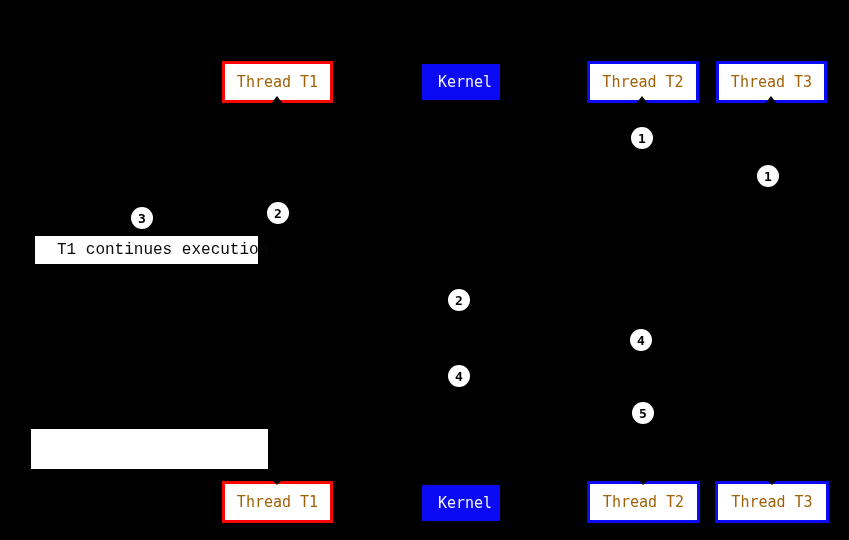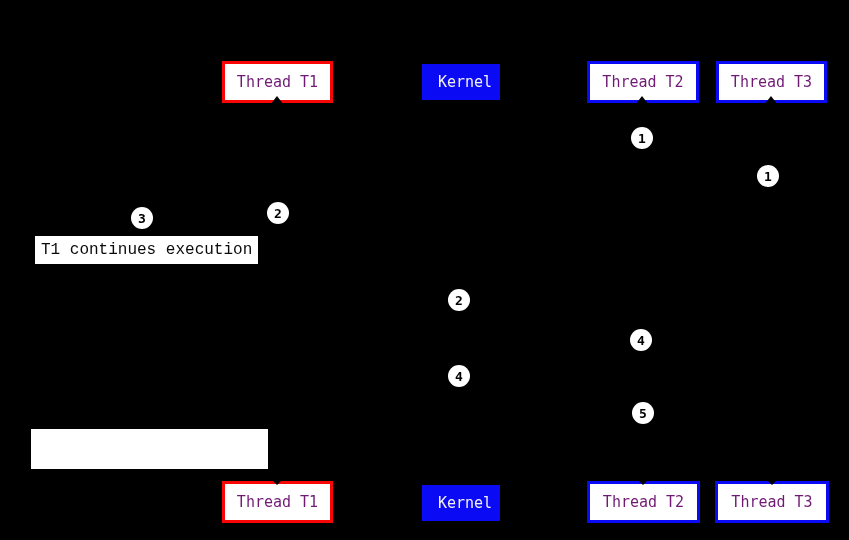--- a/index.html
+++ b/index.html
@@ -8,21 +8,21 @@
     width: 849px;
     height: 540px;
     background: #000000;
     overflow: hidden;
     font-family: "DejaVu Sans Mono", monospace;
   }
   .box {
     position: absolute;
     box-sizing: border-box;
     background: #ffffff;
-    color: #701a75;
+    color: #a16207;
     display: flex;
     align-items: center;
     justify-content: center;
     font-family: "DejaVu Sans Mono", monospace;
     font-size: 15px;
     white-space: nowrap;
   }
   .box.red-outline  { border: 3px solid #f90505; }
   .box.blue-outline { border: 3px solid #0a0af5; text-align: center; }
   .box.blue-fill    { background: #0a0af5; color: #f2f2f2; border: none; padding-left: 8px; }
@@ -42,21 +42,21 @@
   }
   .note {
     position: absolute;
     box-sizing: border-box;
     background: #ffffff;
     color: #0a0a0a;
     font-family: "Liberation Mono", monospace;
     font-size: 16px;
     display: flex;
     align-items: center;
-    padding-left: 6px;
+    padding-left: 22px;
     white-space: nowrap;
   }
   .blank-rect {
     position: absolute;
     background: #ffffff;
   }
   .tick-up {
     position: absolute;
     width: 0; height: 0;
     border-left: 7px solid transparent;

